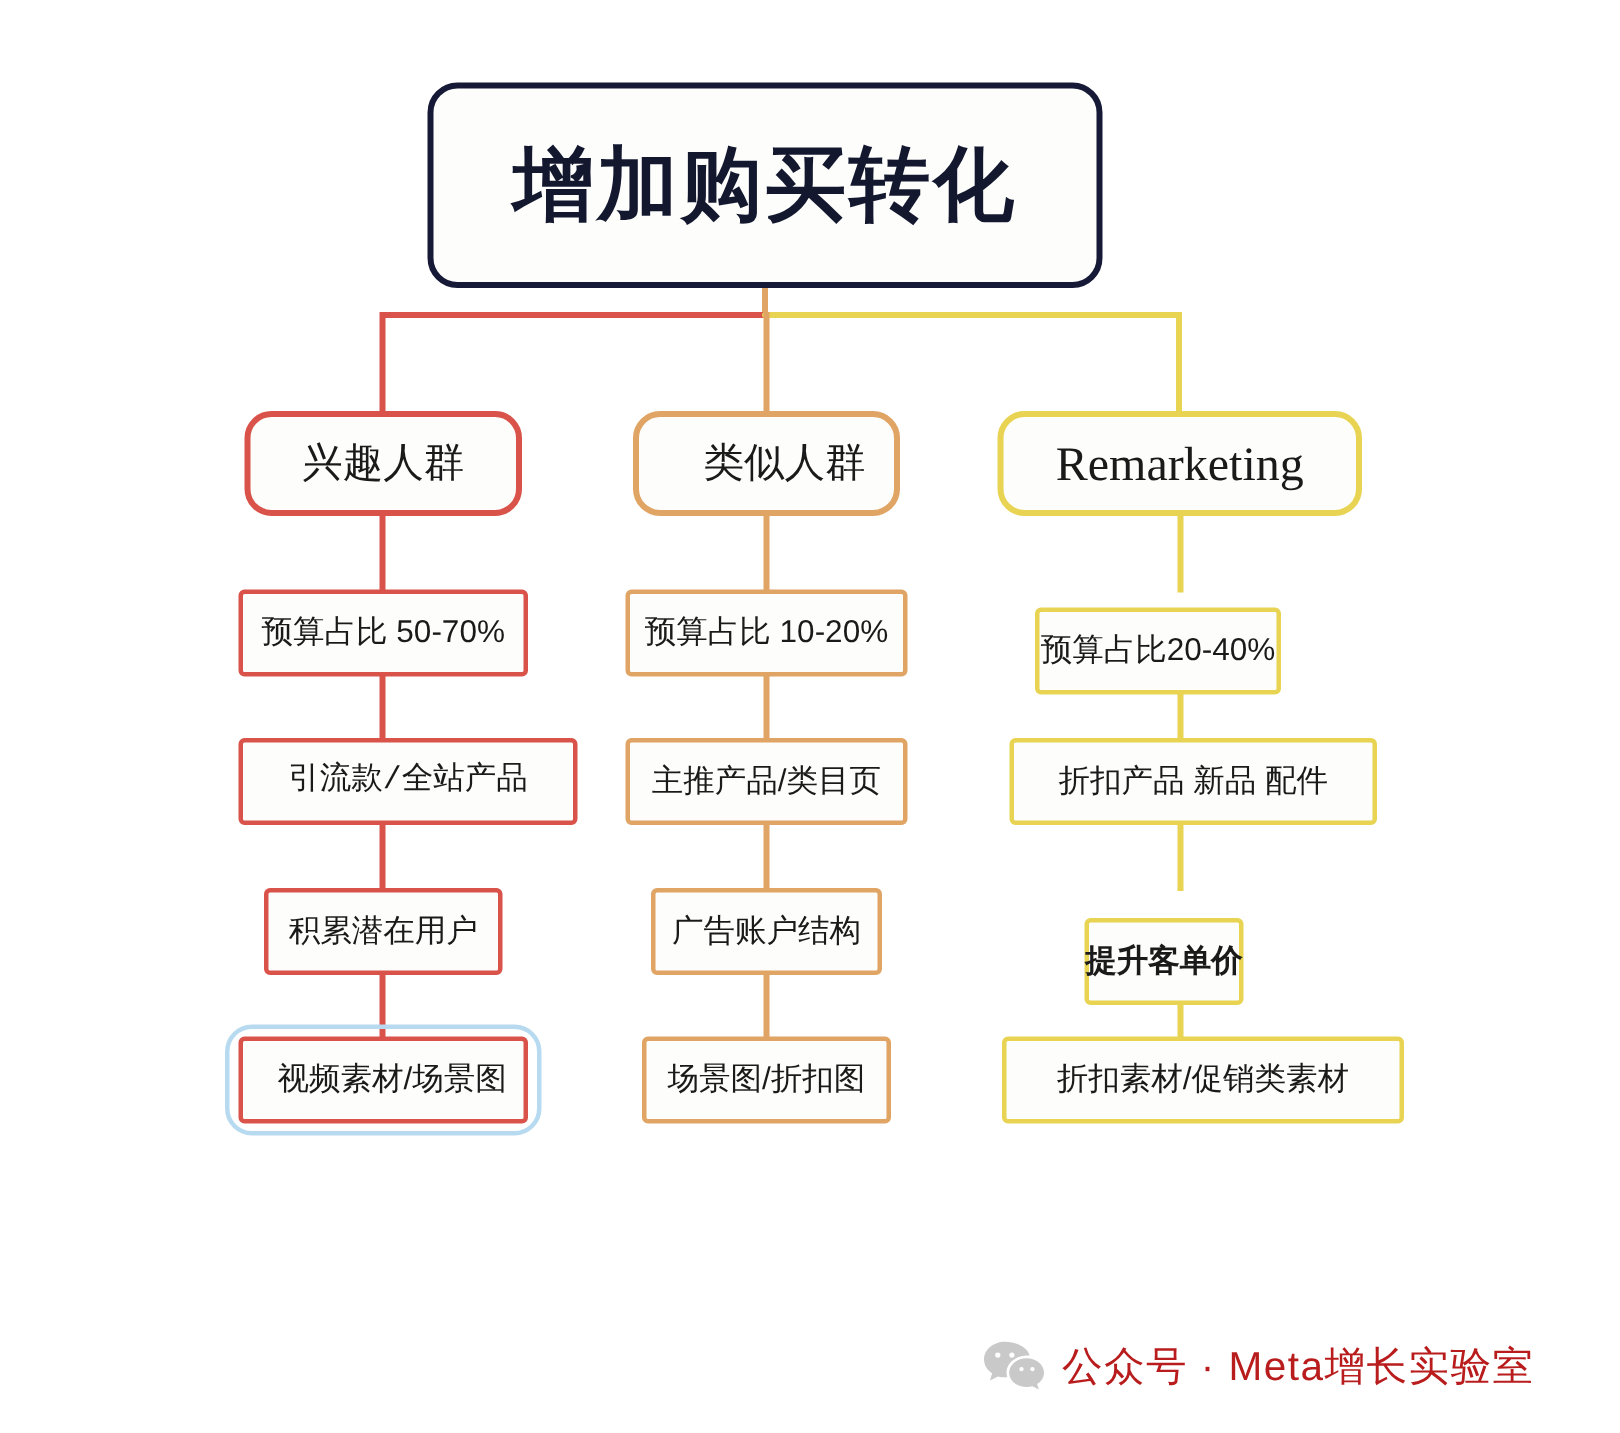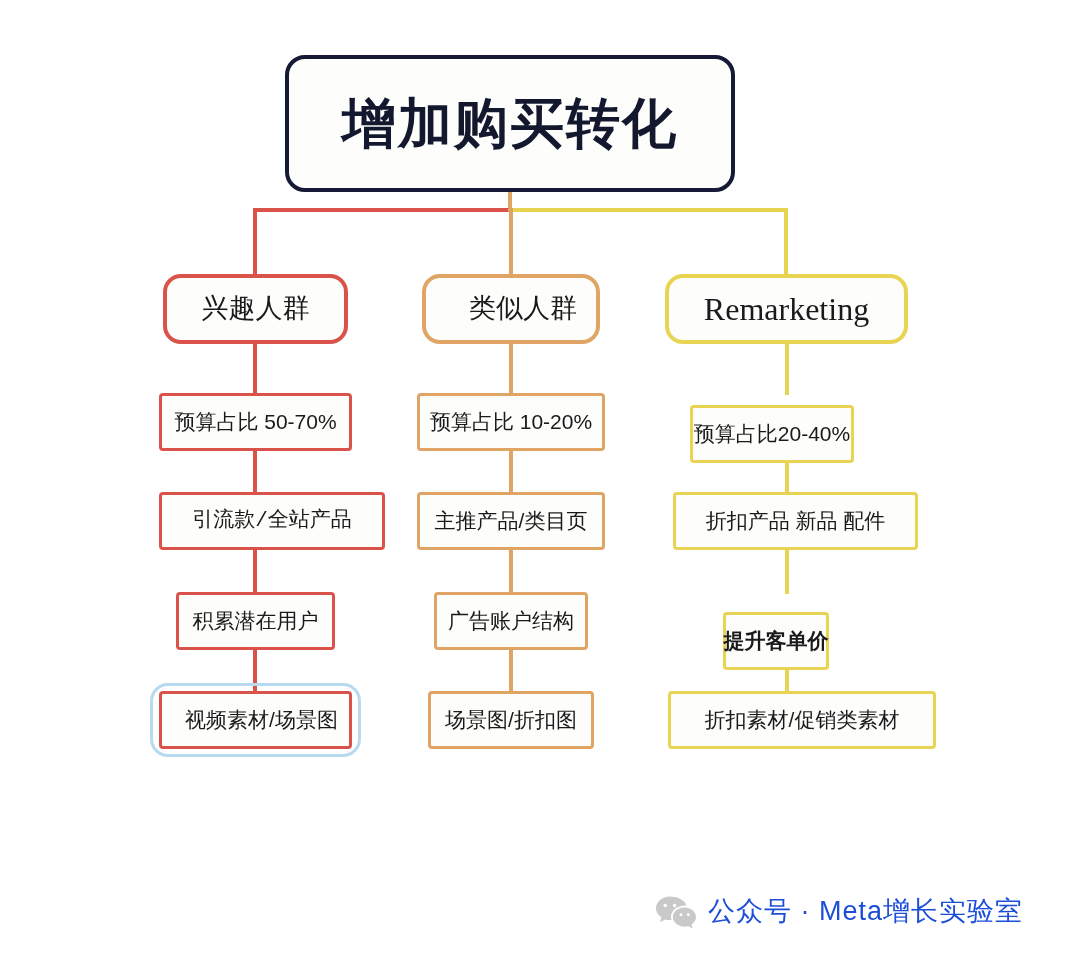--- a/index.html
+++ b/index.html
@@ -144,23 +144,23 @@
   .l3-2 { left: 785px; top: 449px; height: 45px; }
   .l3-3 { left: 785px; top: 548px; height: 46px; }
   .l3-4 { left: 785px; top: 648px; height: 45px; }
 
   
   #watermark {
     position: absolute;
     left: 655px;
     top: 893px;
     display: flex;
-    align-items: flex-end;
+    align-items: flex-start;
     gap: 11px;
-    color: #1d4ed8;
+    color: #b91c1c;
     font-size: 27px;
     letter-spacing: 1px;
     white-space: nowrap;
     user-select: none;
   }
   #watermark .wm-icon { display: block; flex: 0 0 auto; }
 </style>
 </head>
 <body>
 

